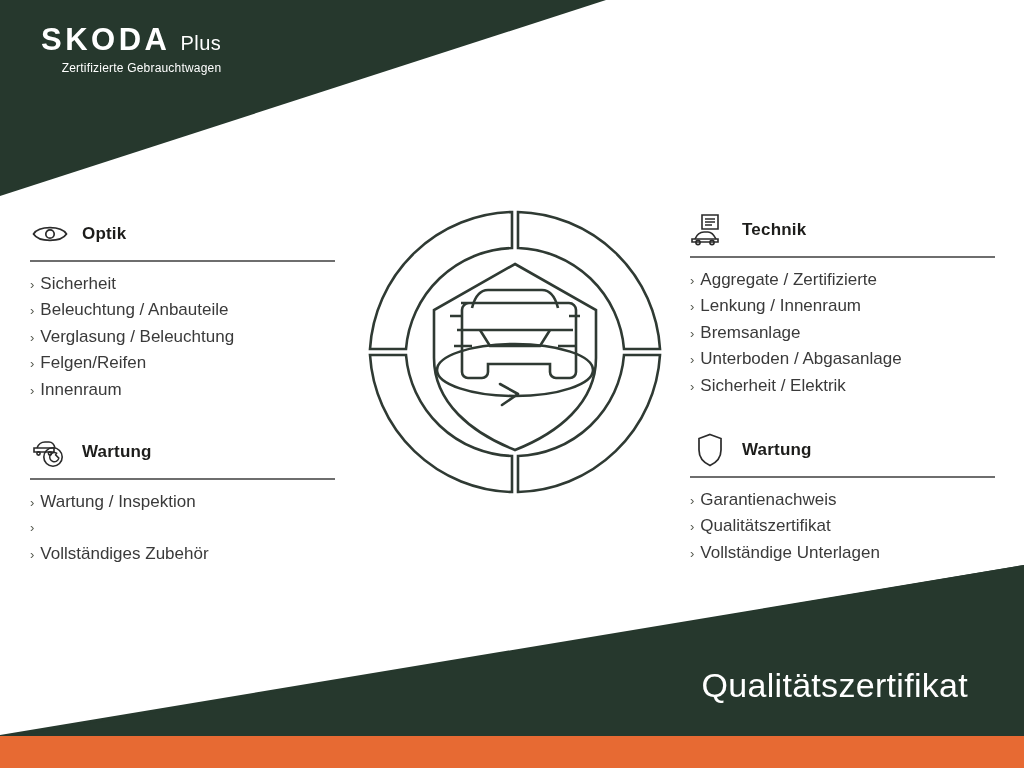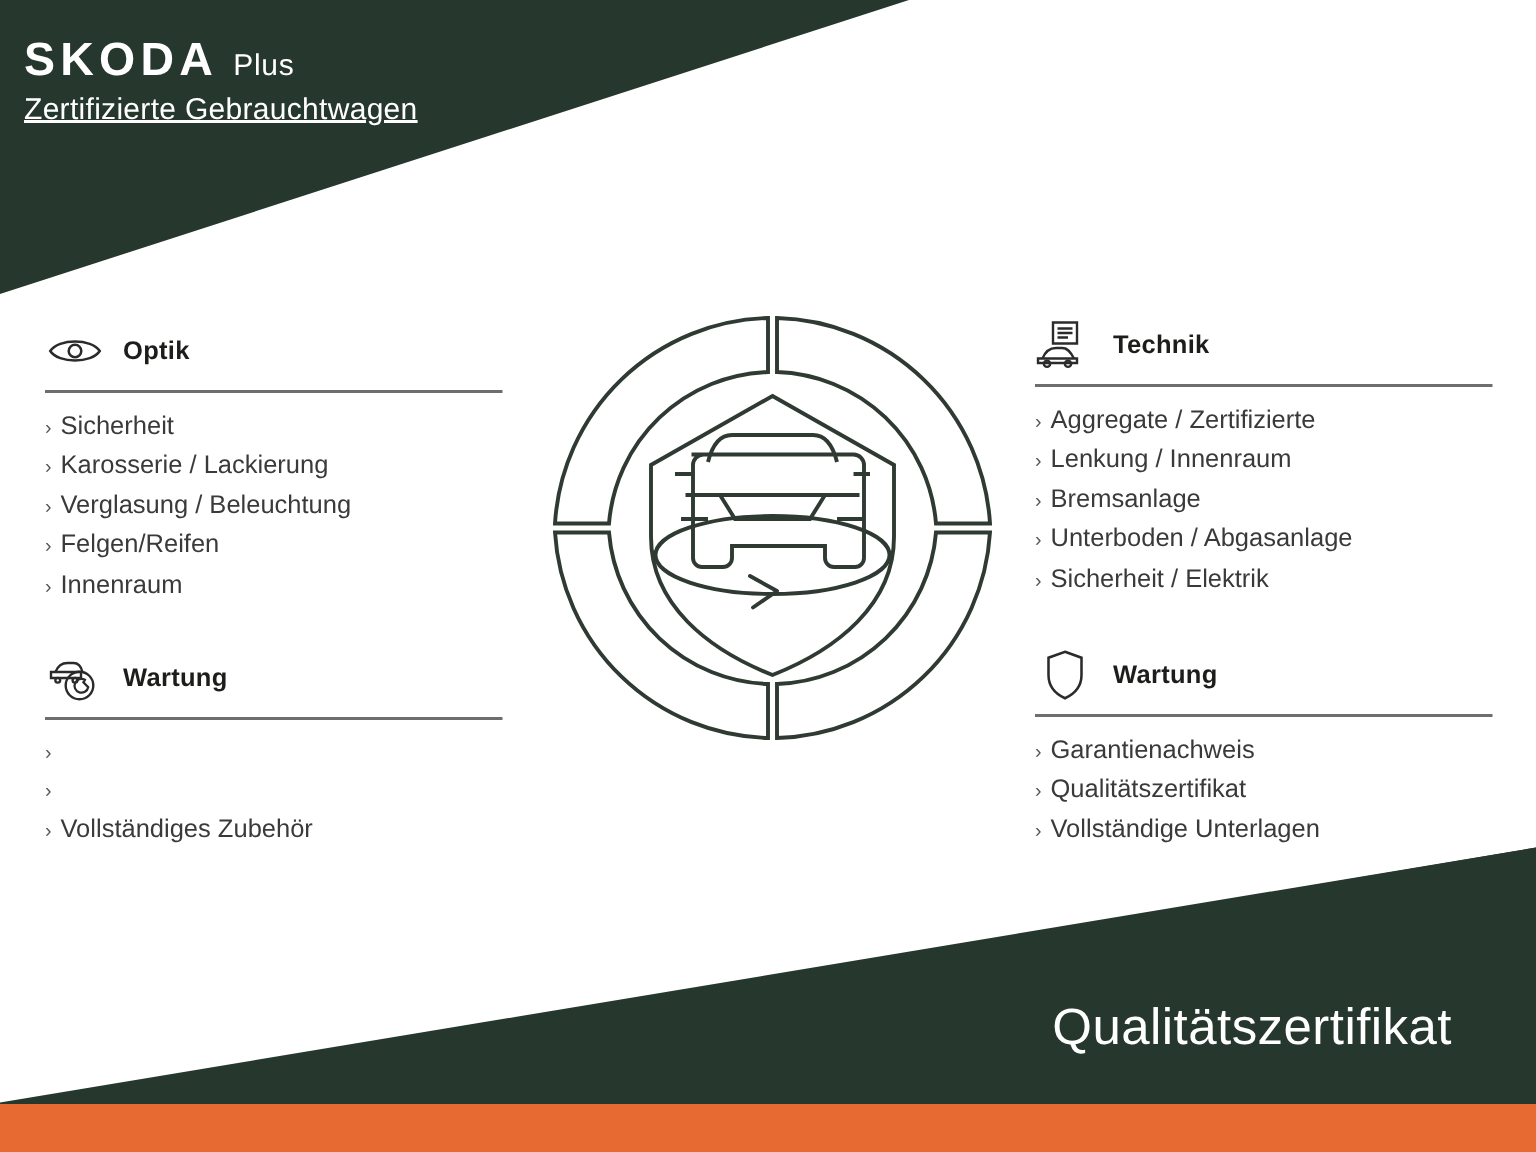--- a/index.html
+++ b/index.html
@@ -24,21 +24,21 @@
     position: absolute;
     inset: 0;
     width: 1024px;
     height: 768px;
     pointer-events: none;
   }
 
   
   .brand {
     position: absolute;
-    left: 16px;
+    left: 41px;
     top: 24px;
     color: #ffffff;
     text-align: right;
   }
   .brand-row {
     display: flex;
     align-items: baseline;
     gap: 10px;
   }
   .brand-skoda {
@@ -50,26 +50,25 @@
   }
   .brand-plus {
     font-size: 20px;
     font-weight: normal;
     letter-spacing: 0.5px;
     color: #ffffff;
     line-height: 1;
   }
   .brand-sub {
     margin-top: 7px;
-    font-size: 20px;
+    font-size: 12px;
     font-weight: normal;
     letter-spacing: 0.2px;
     color: #ffffff;
     line-height: 1.1;
-    text-decoration: underline;
   }
 
   
   .col {
     position: absolute;
     width: 310px;
   }
   .col-left  { left: 30px; }
   .col-right { left: 690px; }
 
@@ -182,21 +181,21 @@
       <span class="sec-title">Optik</span>
     </div>
     <div class="sec-rule"></div>
     <ul class="sec-list">
       <li>
           <span class="chev">›</span>
           <span>Sicherheit</span>
         </li>
       <li>
           <span class="chev">›</span>
-          <span>Karosserie / Lackierung</span>
+          <span>Beleuchtung / Anbauteile</span>
         </li>
       <li>
           <span class="chev">›</span>
           <span>Verglasung / Beleuchtung</span>
         </li>
       <li>
           <span class="chev">›</span>
           <span>Felgen/Reifen</span>
         </li>
       <li>
@@ -217,20 +216,21 @@
           <circle cx="22" cy="22" r="9.2"></circle>
           <path d="M25.6 18.2 a4.6 4.6 0 1 0 2.2 4.9 l-3.2 -3.2 z" stroke-width="1.5"></path>
         </svg>
       </span>
       <span class="sec-title">Wartung</span>
     </div>
     <div class="sec-rule"></div>
     <ul class="sec-list">
       <li>
           <span class="chev">›</span>
+          <span>Wartung / Inspektion</span>
         </li>
       <li>
           <span class="chev">›</span>
         </li>
       <li>
           <span class="chev">›</span>
           <span>Vollständiges Zubehör</span>
         </li>
     </ul>
   </div>

